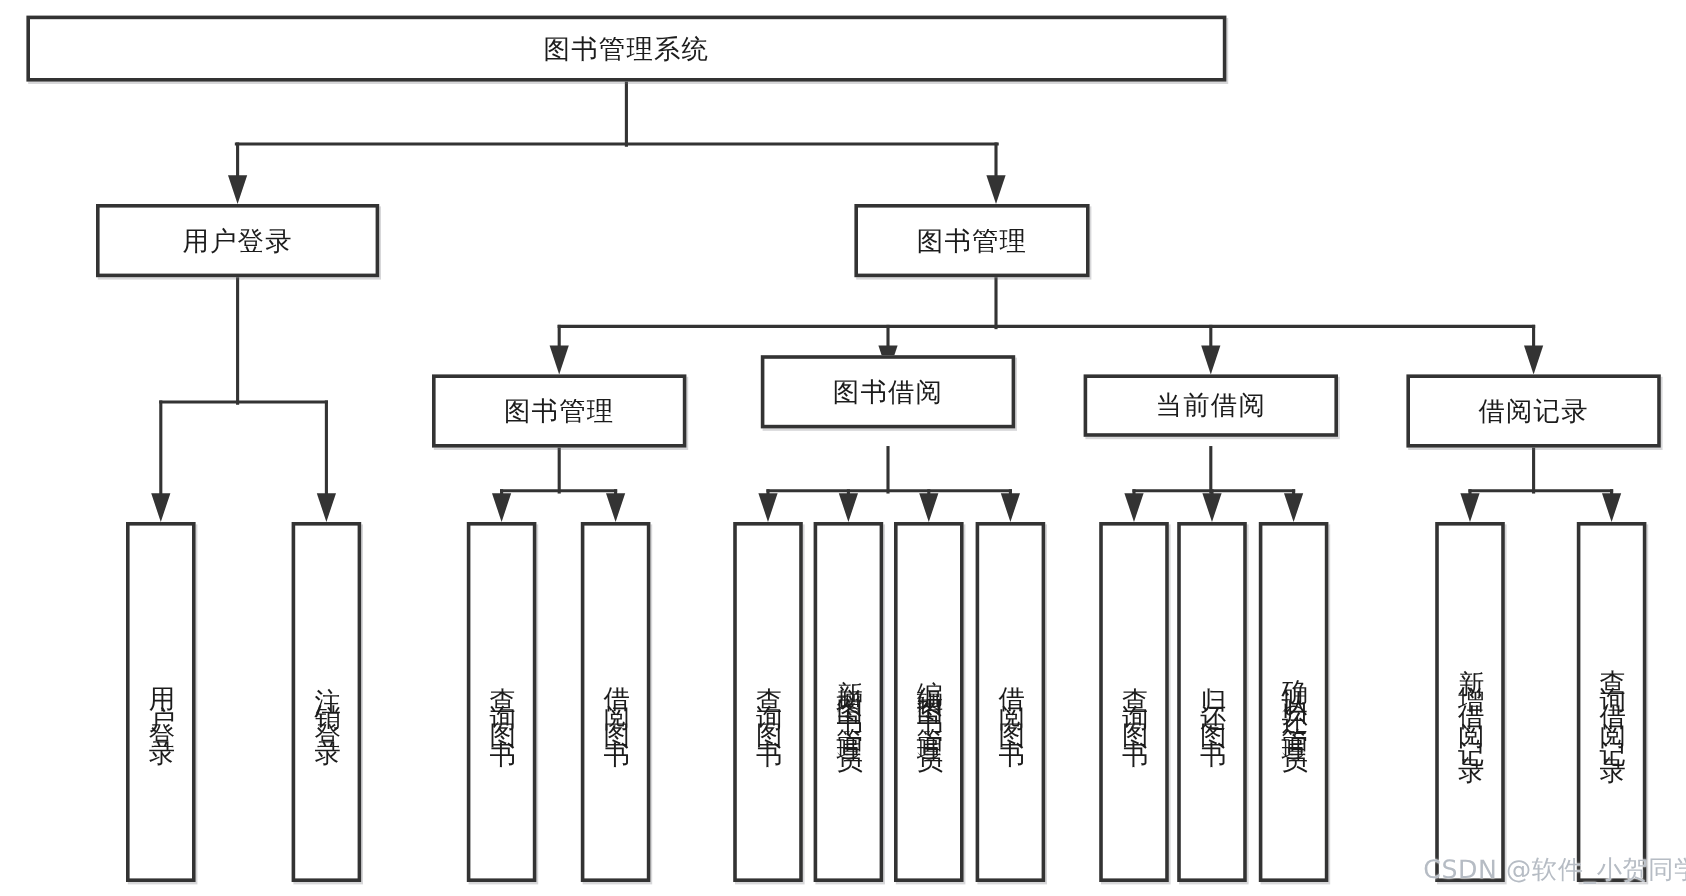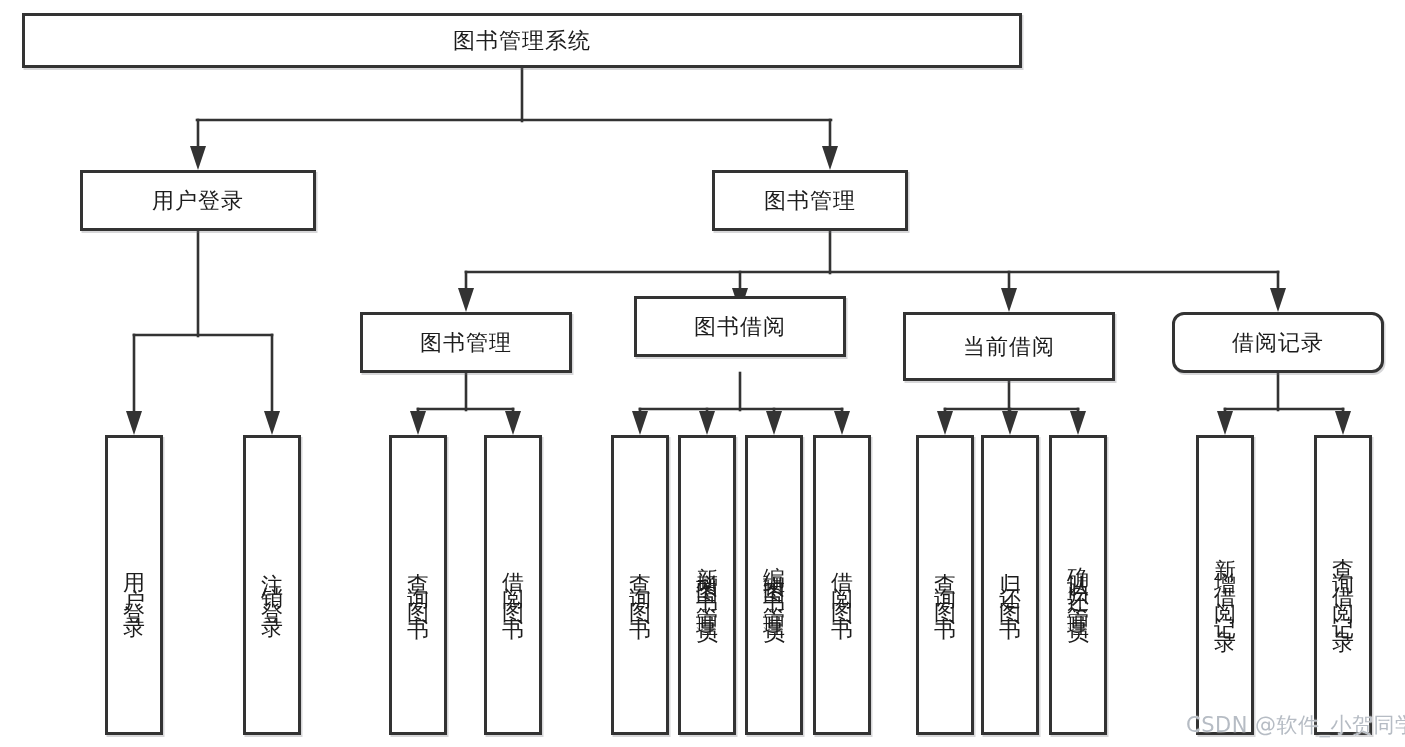--- a/index.html
+++ b/index.html
@@ -147,22 +147,22 @@
     </g>
   </svg>
 
   <div class="box" style="left:22px; top:13px; width:1000px; height:55px;">图书管理系统</div>
 
   <div class="box" style="left:80px; top:170px; width:236px; height:61px;">用户登录</div>
   <div class="box" style="left:712px; top:170px; width:196px; height:61px;">图书管理</div>
 
   <div class="box" style="left:360px; top:312px; width:212px; height:61px;">图书管理</div>
   <div class="box" style="left:634px; top:296px; width:212px; height:61px;">图书借阅</div>
-  <div class="box" style="left:903px; top:312px; width:212px; height:69px;">当前借阅</div>
-  <div class="box" style="left:1172px; top:312px; width:212px; height:61px;border-radius:12px;">借阅记录</div>
+  <div class="box" style="left:903px; top:312px; width:212px; height:52px;">当前借阅</div>
+  <div class="box" style="left:1172px; top:312px; width:212px; height:61px;">借阅记录</div>
 
   <div class="leaf" style="left:105px;">
     <span>用户登录</span>
   </div>
   <div class="leaf" style="left:243px;">
     <span>注销登录</span>
   </div>
 
   <div class="leaf" style="left:389px;">
     <span>查询图书</span>

